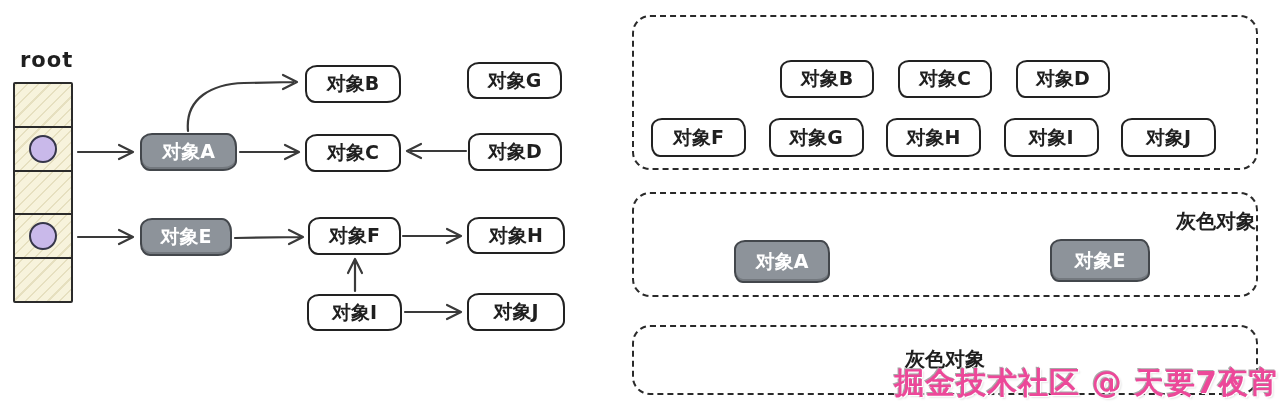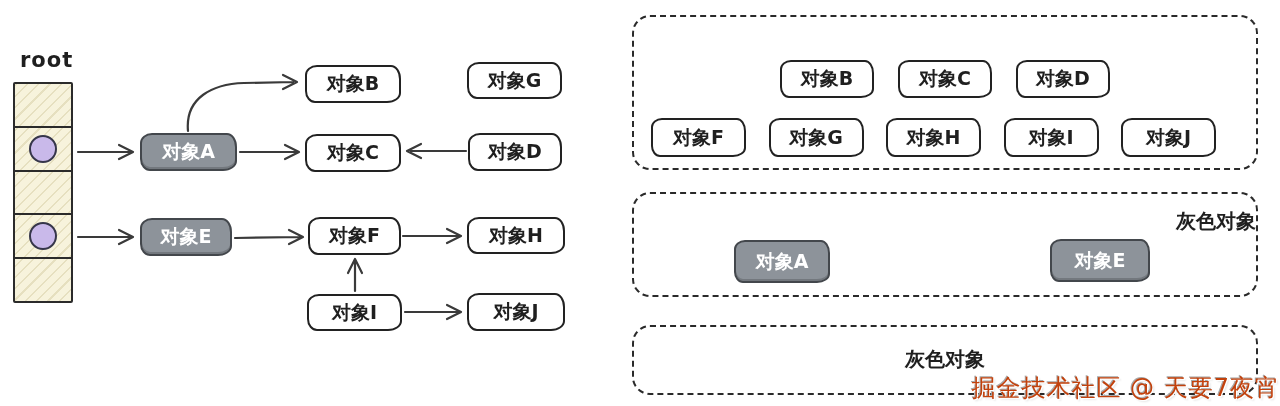--- a/index.html
+++ b/index.html
@@ -59,22 +59,22 @@
     position:absolute;background:#8d939a;border-color:#43474c;color:#ffffff;
     box-shadow:inset 0 -2px 0 rgba(0,0,0,0.18);
   }
   .w-row1{position:absolute;top:43px;left:0;right:0;display:flex;justify-content:center;gap:24px;}
   .w-row1 .chip{width:94px;height:38px;}
   .w-row2{position:absolute;top:101px;left:17px;right:40px;display:flex;justify-content:space-between;}
   .w-row2 .chip{width:95px;height:39px;}
   
   .watermark{
     position:absolute;right:0px;bottom:2px;
-    font-size:24px;font-weight:normal;letter-spacing:1px;
-    color:#c2410c;
+    font-size:30px;font-weight:bold;letter-spacing:1px;
+    color:#ec4899;
     text-shadow:1px 1px 0 #ffffff,-1px -1px 0 #a8a8a8,2px 2px 2px rgba(0,0,0,0.10);
     white-space:nowrap;
   }
 </style>
 </head>
 <body>
 
 <div class="stage">
 
   <div class="root-label">root</div>

